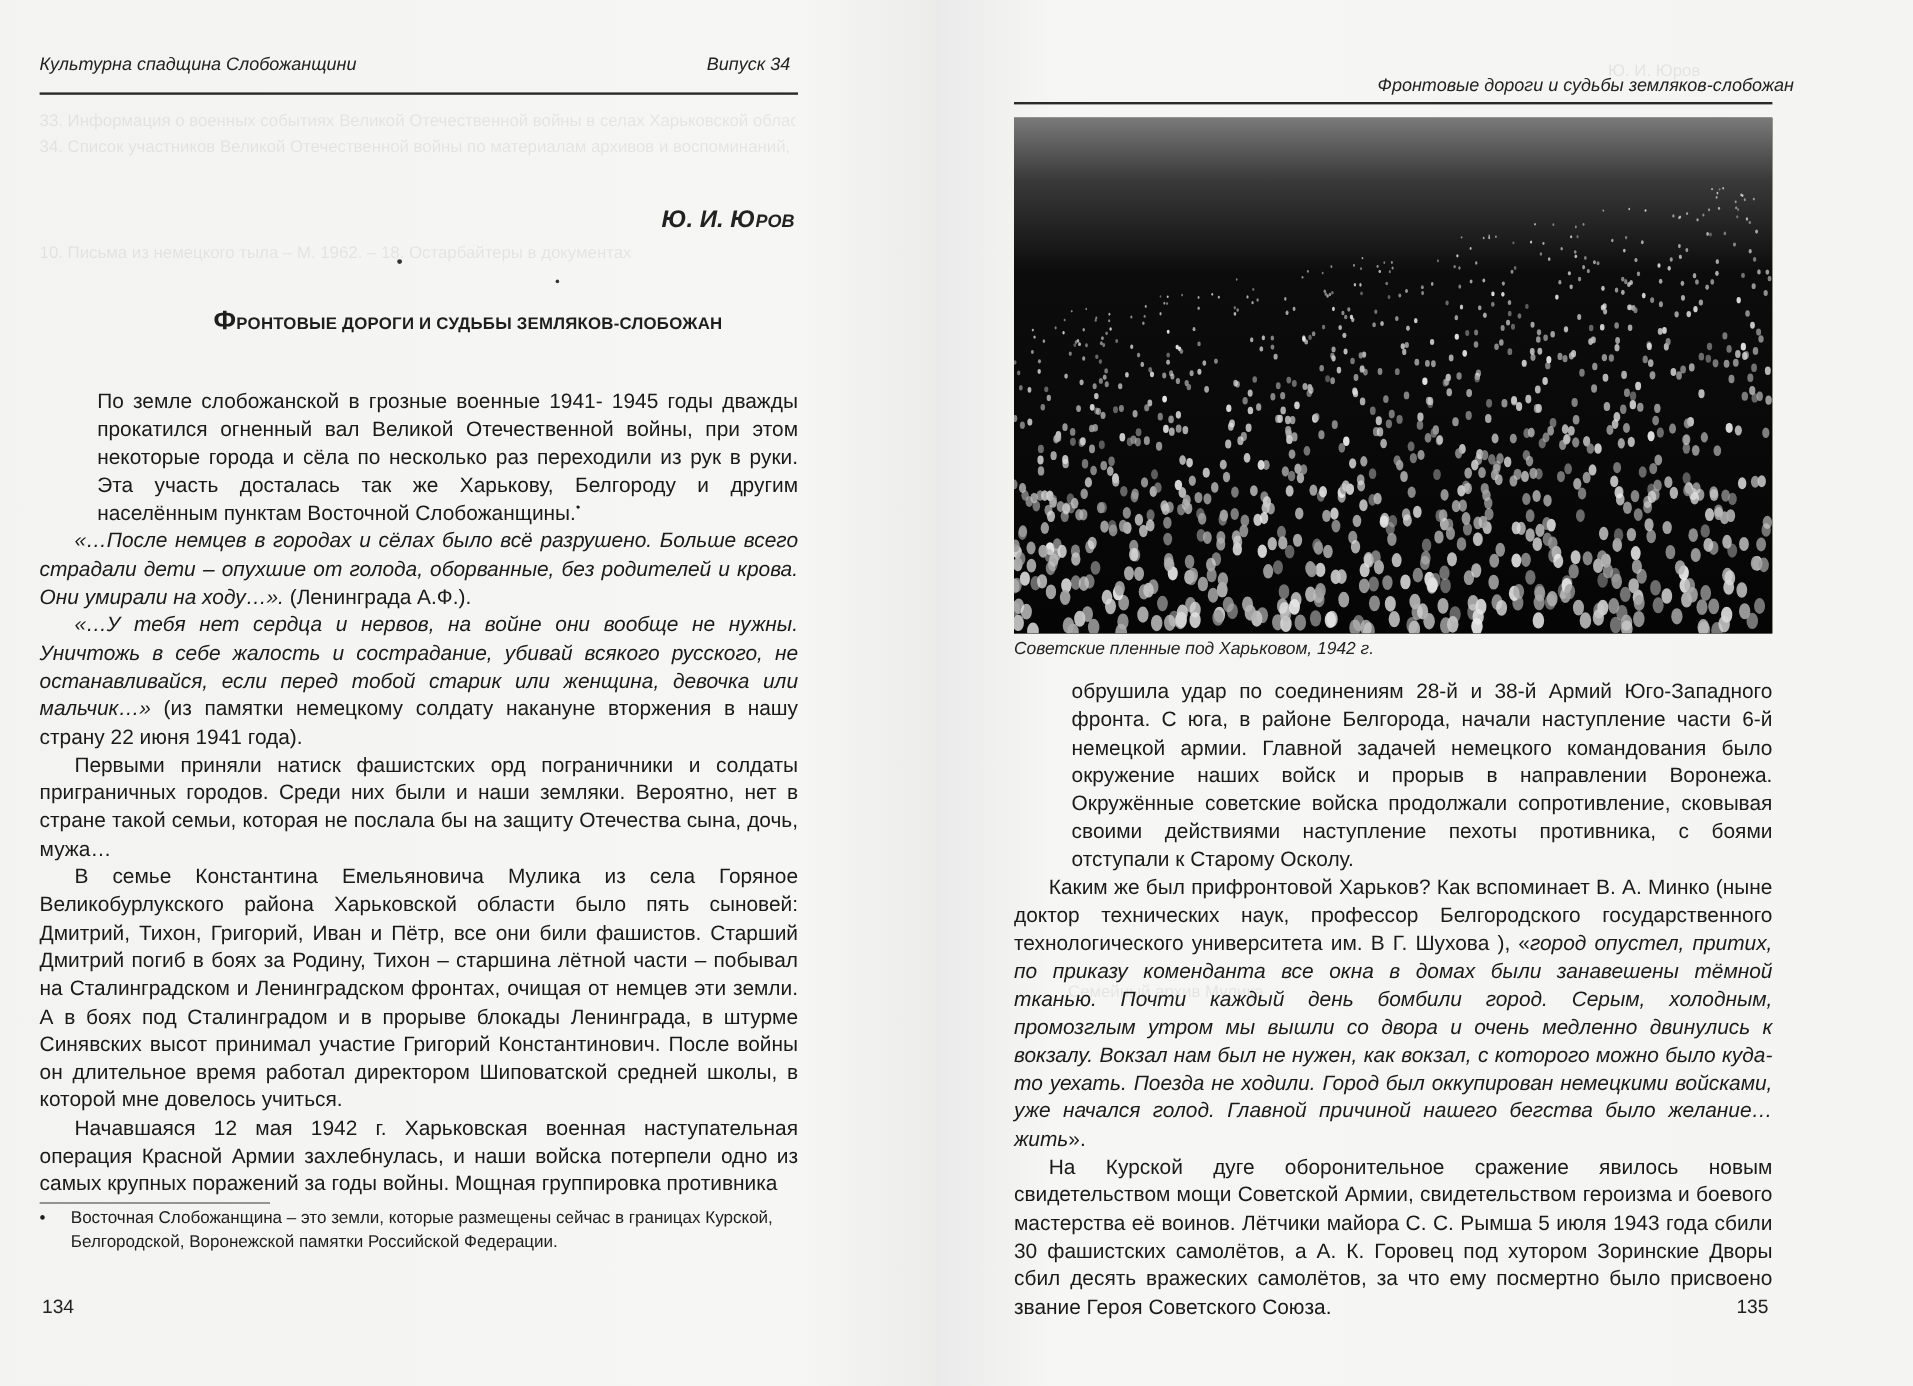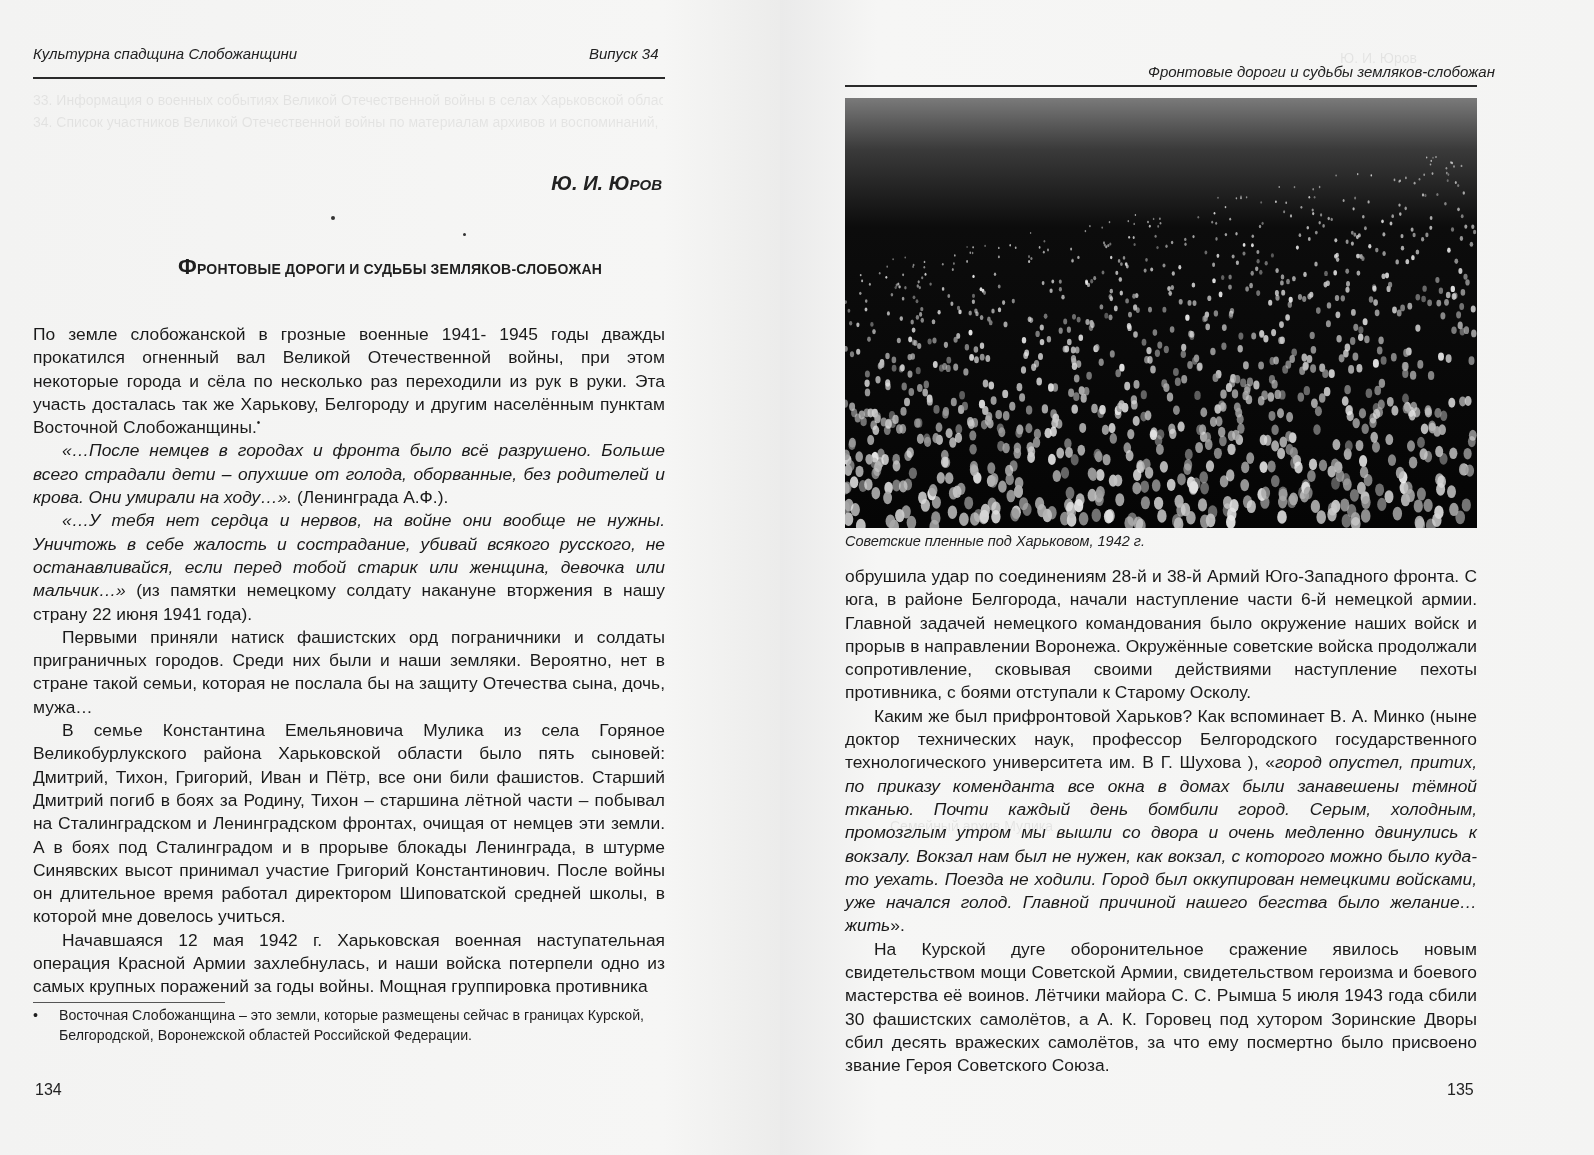--- a/index.html
+++ b/index.html
@@ -99,20 +99,21 @@
       left: 845px;
       top: 565px;
       width: 632px;
     }
     .body-col p {
       margin: 0;
       text-indent: 29px;
     }
     .body-col p.noindent {
       text-indent: 0;
+      margin-left: 48px;
     }
     .body-col .it {
       font-style: italic;
     }
     .star {
       font-size: 10px;
       vertical-align: super;
       line-height: 0;
     }
     .footnote-rule {
@@ -163,45 +164,46 @@
       color: #222;
       text-align: right;
     }
   </style>
 </head>
 <body>
 
 <div class="page page-left">
   <div class="ghost" style="left:33px;top:90px;width:630px;">33. Информация о военных событиях Великой Отечественной войны в селах Харьковской области 1941-1943</div>
   <div class="ghost" style="left:33px;top:112px;width:630px;">34. Список участников Великой Отечественной войны по материалам архивов и воспоминаний, т. 12</div>
+  <div class="ghost" style="left:33px;top:200px;width:630px;">10. Письма из немецкого тыла – М. 1962. – 18. Остарбайтеры в документах</div>
 
   <div class="running-header" style="left:33px;top:45px;">Культурна спадщина Слобожанщини</div>
   <div class="running-header" style="left:589px;top:45px;">Випуск 34</div>
   <div class="header-rule" style="left:33px;top:77px;width:632px;"></div>
 
   <div class="author"><span>Ю. И. Ю</span><span class="sc">ров</span></div>
 
   <div class="dot" style="left:331px;top:216px;"></div>
   <div class="dot" style="left:463px;top:233px;width:3px;height:3px;"></div>
 
   <div class="title"><span class="cap">Ф</span><span style="text-transform:uppercase;font-size:14px;">ронтовые дороги и судьбы земляков-слобожан</span></div>
 
   <div class="body-col left-col" id="left-col">
       <p class="noindent"><span>По земле слобожанской в грозные военные 1941- 1945 годы дважды прокатился огненный вал Великой Отечественной войны, при этом некоторые города и сёла по несколько раз переходили из рук в руки. Эта участь досталась так же Харькову, Белгороду и другим населённым пунктам Восточной Слобожанщины.</span><span class="star">•</span></p>
-      <p><span class="it">«…После немцев в городах и фронта было всё разрушено. Больше всего страдали дети – опухшие от голода, оборванные, без родителей и крова. Они умирали на ходу…».</span><span> (Ленинграда А.Ф.).</span></p>
+      <p><span class="it">«…После немцев в городах и сёлах было всё разрушено. Больше всего страдали дети – опухшие от голода, оборванные, без родителей и крова. Они умирали на ходу…».</span><span> (Ленинграда А.Ф.).</span></p>
       <p><span class="it">«…У тебя нет сердца и нервов, на войне они вообще не нужны. Уничтожь в себе жалость и сострадание, убивай всякого русского, не останавливайся, если перед тобой старик или женщина, девочка или мальчик…»</span><span> (из памятки немецкому солдату накануне вторжения в нашу страну 22 июня 1941 года).</span></p>
       <p><span>Первыми приняли натиск фашистских орд пограничники и солдаты приграничных городов. Среди них были и наши земляки. Вероятно, нет в стране такой семьи, которая не послала бы на защиту Отечества сына, дочь, мужа…</span></p>
       <p><span>В семье Константина Емельяновича Мулика из села Горяное Великобурлукского района Харьковской области было пять сыновей: Дмитрий, Тихон, Григорий, Иван и Пётр, все они били фашистов. Старший Дмитрий погиб в боях за Родину, Тихон – старшина лётной части – побывал на Сталинградском и Ленинградском фронтах, очищая от немцев эти земли. А в боях под Сталинградом и в прорыве блокады Ленинграда, в штурме Синявских высот принимал участие Григорий Константинович. После войны он длительное время работал директором Шиповатской средней школы, в которой мне довелось учиться.</span></p>
       <p><span>Начавшаяся 12 мая 1942 г. Харьковская военная наступательная операция Красной Армии захлебнулась, и наши войска потерпели одно из самых крупных поражений за годы войны. Мощная группировка противника</span></p>
     </div>
 
   <div class="footnote-rule"></div>
   <div class="footnote">
     <span class="fn-mark">•</span>
-    <span>Восточная Слобожанщина – это земли, которые размещены сейчас в границах Курской, Белгородской, Воронежской областей Российской Федерации.</span>
+    <span>Восточная Слобожанщина – это земли, которые размещены сейчас в границах Курской, Белгородской, Воронежской памятки Российской Федерации.</span>
   </div>
 
   <div class="page-number" style="left:35px;top:1081px;">134</div>
 </div>
 
 <div class="page page-right">
   <div class="ghost" style="left:560px;top:48px;width:200px;">Ю. И. Юров</div>
   <div class="ghost" style="left:110px;top:800px;width:300px;margin-top:16px;">Семейный архив Мулика</div>
 </div>
 

